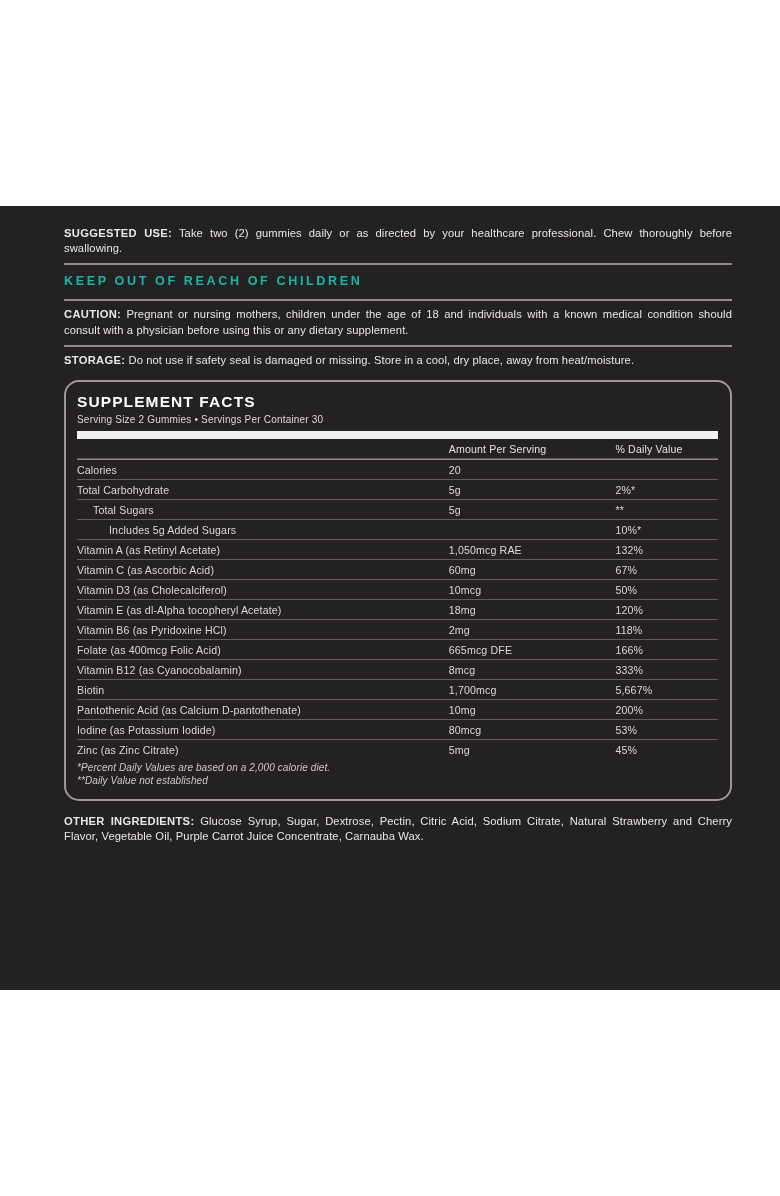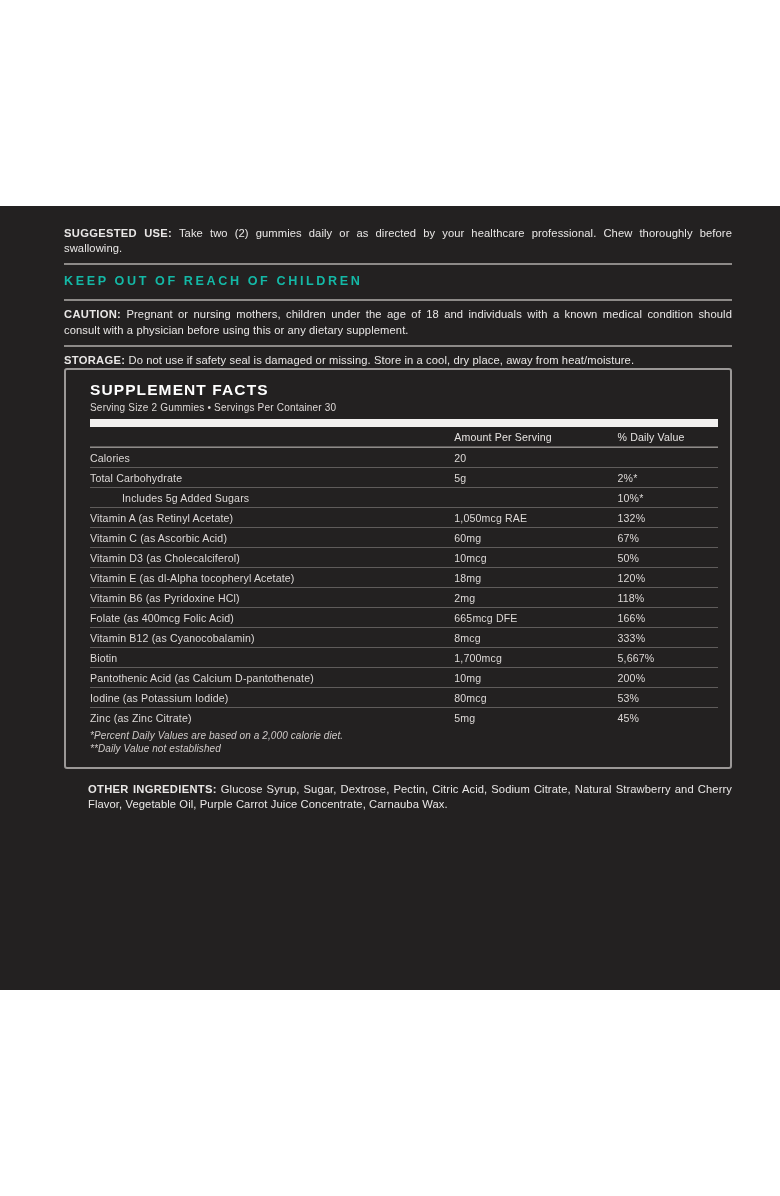--- a/index.html
+++ b/index.html
@@ -49,23 +49,24 @@
     color:#14b8a6;
     font-size:12.6px;
     font-weight:bold;
     letter-spacing:2.6px;
     line-height:18px;
     padding:1px 0 2px 0;
   }
 
   
   #facts-box {
+    margin-top:12px;
     border:2px solid #9b9897;
-    border-radius:3px;
-    padding:10px 12px 12px 24px;
+    border-radius:15px;
+    padding:10px 12px 12px 11px;
   }
   #facts-title {
     color:#ffffff;
     font-size:15.5px;
     font-weight:bold;
     letter-spacing:1.1px;
     line-height:19px;
   }
   #facts-serving {
     color:#ded9d7;
@@ -118,21 +119,20 @@
   #facts-foot div {
     color:#cfcac8;
     font-size:10px;
     line-height:12.6px;
     letter-spacing:.1px;
     font-style:italic;
   }
 
   #other-ing {
     margin-top:13px;
-    margin-left:24px;
   }
 </style>
 </head>
 <body>
 
 <div id="page">
   <div id="label-panel">
     <div id="label-inner">
 
       <p class="body-text"><span class="lead">SUGGESTED USE:</span><span> Take two (2) gummies daily or as directed by your healthcare professional. Chew thoroughly before swallowing.</span></p>
@@ -181,20 +181,25 @@
                 <td>Calories</td>
                 <td class="amt">20</td>
                 <td class="dv"></td>
               </tr>
               <tr>
                 <td>Total Carbohydrate</td>
                 <td class="amt">5g</td>
                 <td class="dv">2%*</td>
               </tr>
               <tr>
+                <td class="indent1">Total Sugars</td>
+                <td class="amt">5g</td>
+                <td class="dv">**</td>
+              </tr>
+              <tr>
                 <td class="indent2">Includes 5g Added Sugars</td>
                 <td class="amt"></td>
                 <td class="dv">10%*</td>
               </tr>
               <tr>
                 <td>Vitamin A (as Retinyl Acetate)</td>
                 <td class="amt">1,050mcg RAE</td>
                 <td class="dv">132%</td>
               </tr>
               <tr>

